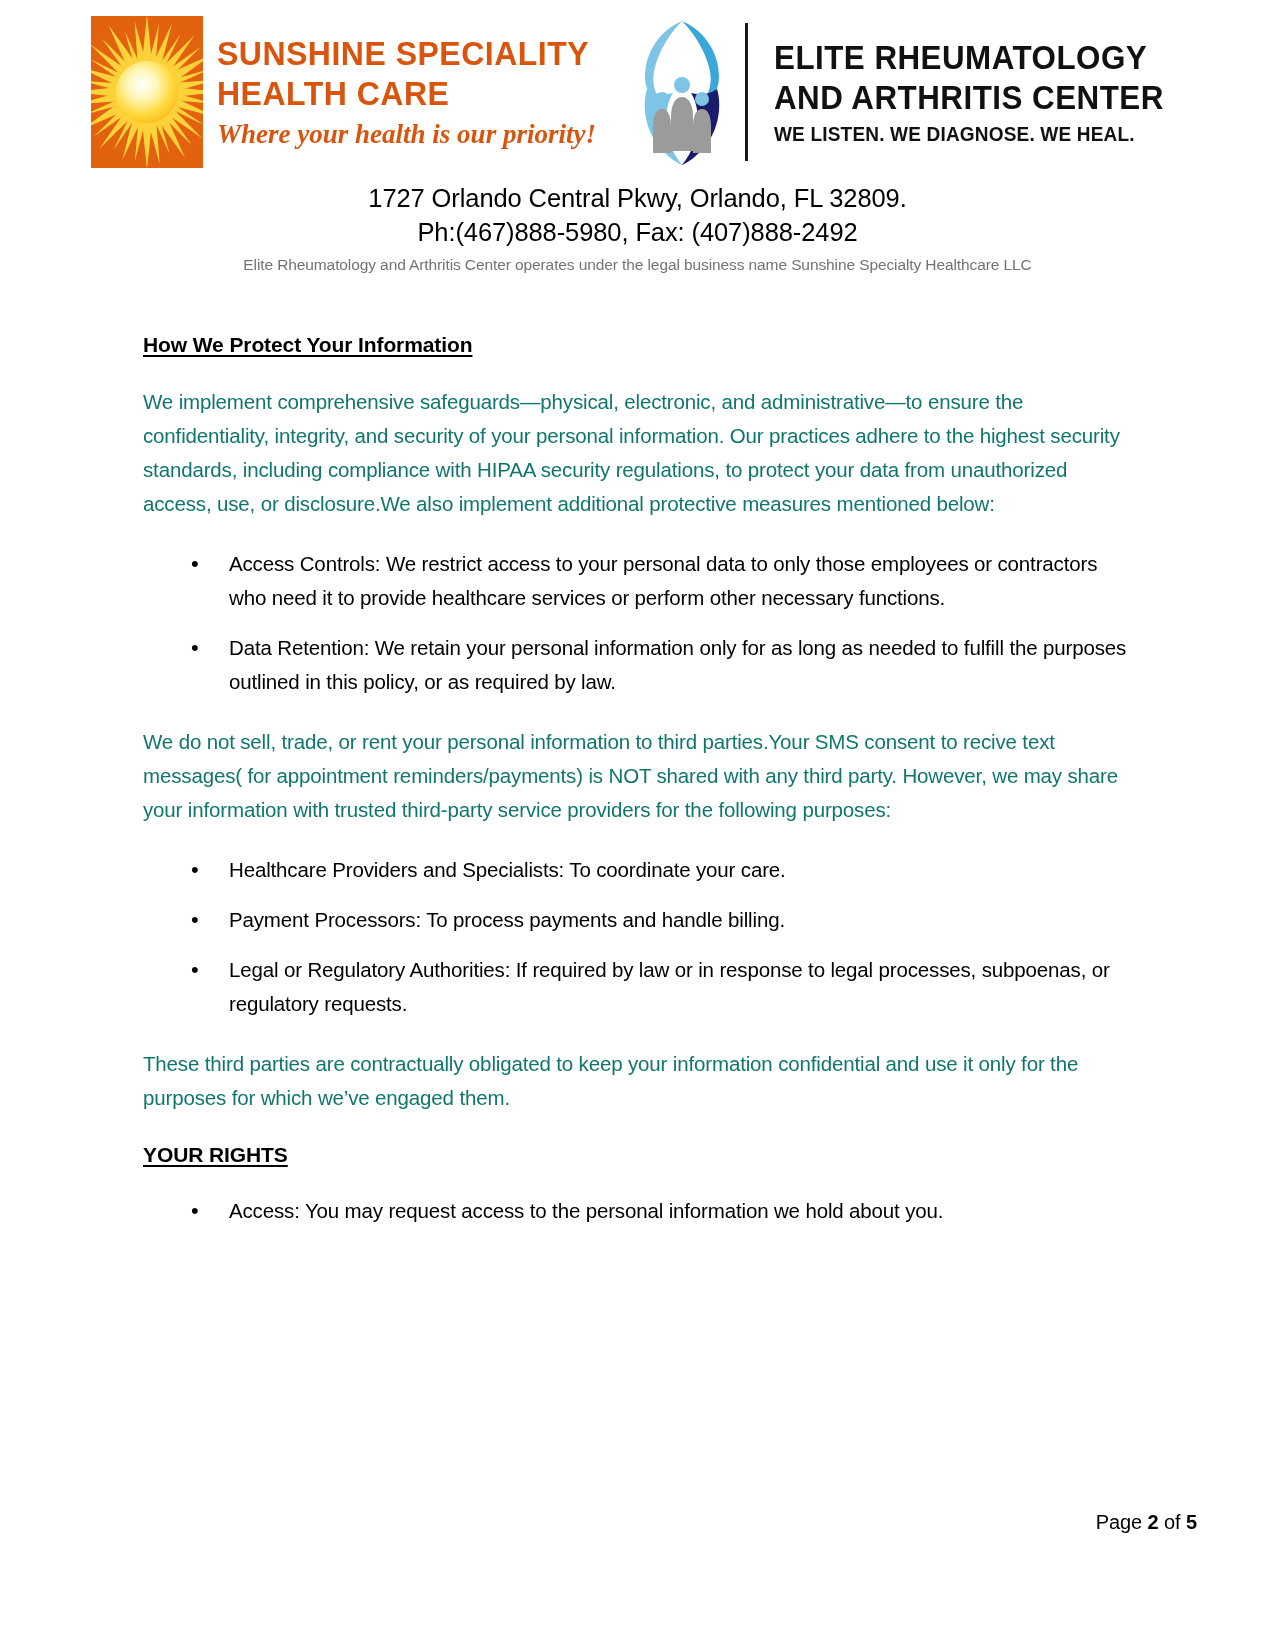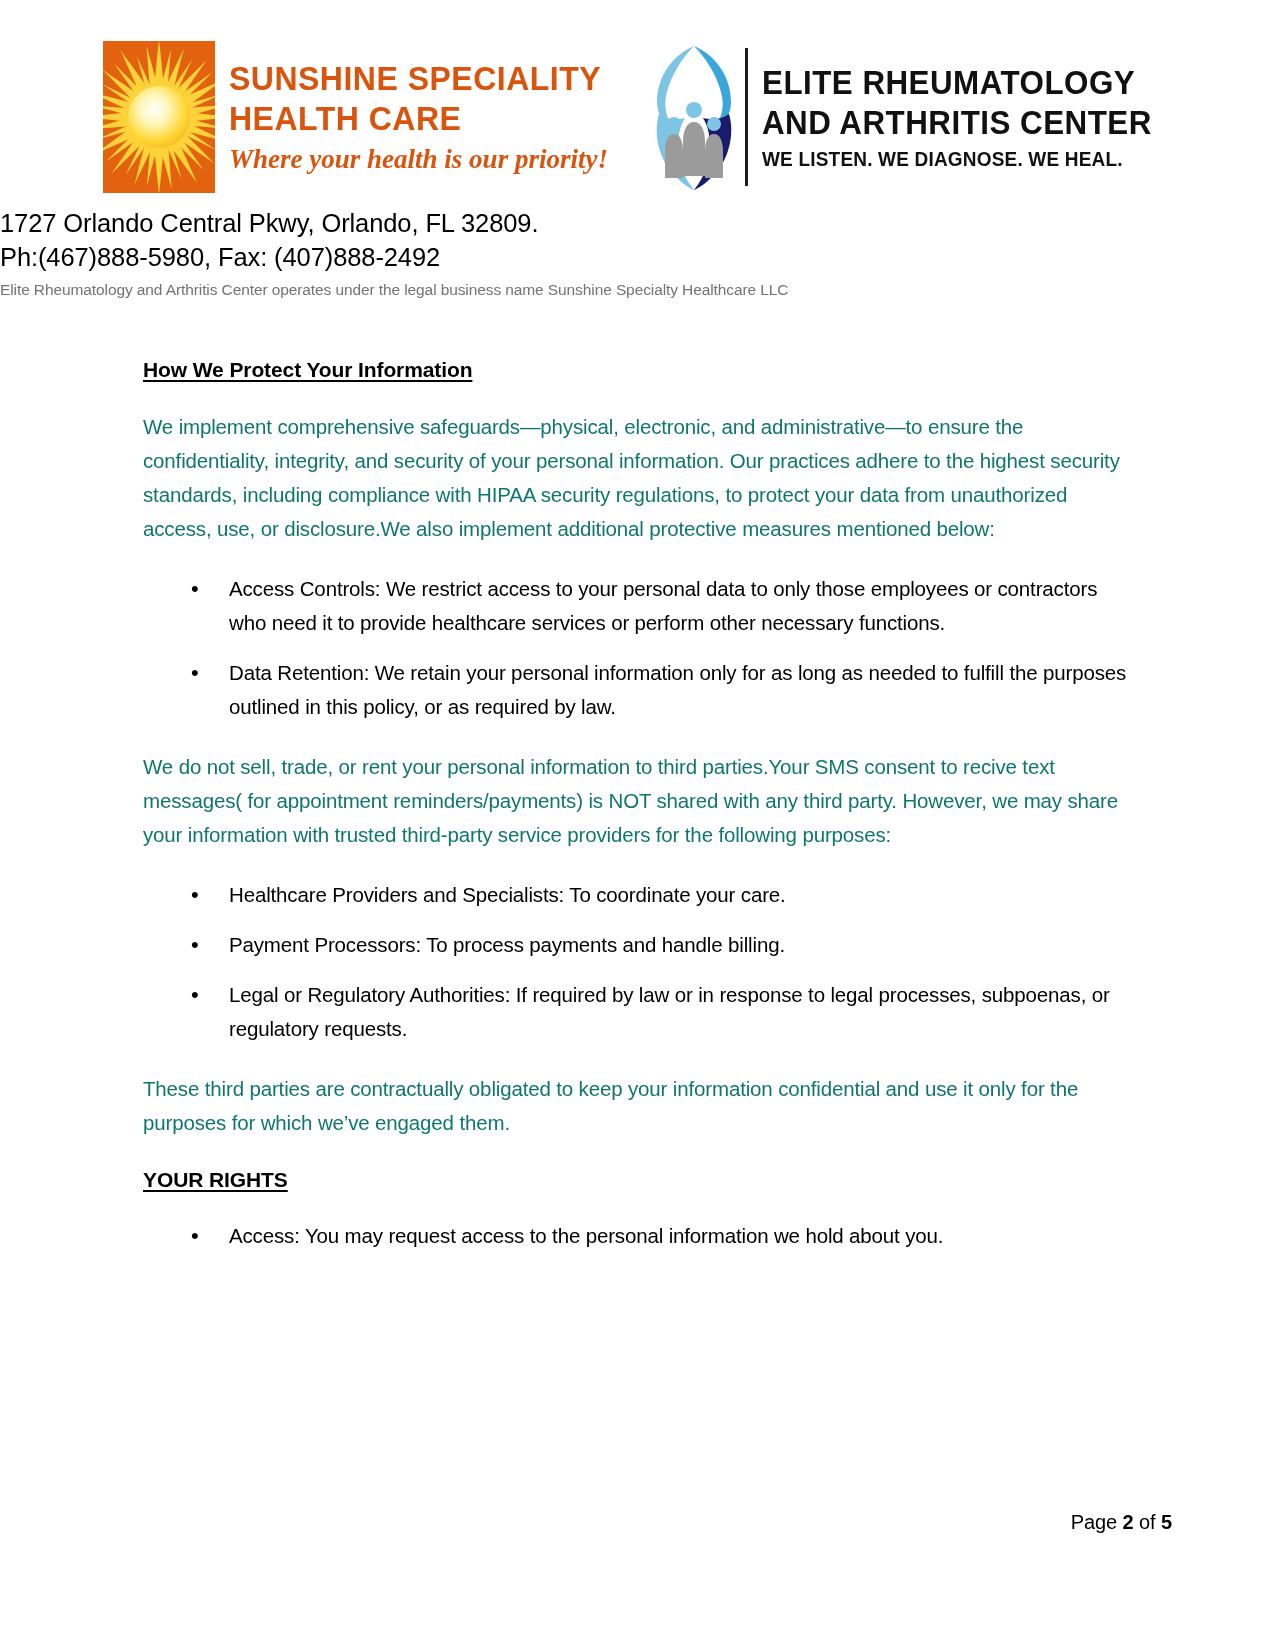--- a/index.html
+++ b/index.html
@@ -16,22 +16,21 @@
     width: 1275px;
     height: 1650px;
     background: #ffffff;
     margin: 0 auto;
     overflow: hidden;
     box-sizing: border-box;
   }
 
   
   .header {
-    padding-top: 0;
-    margin-top: 37px;
+    padding-top: 12px;
   }
   .logos {
     display: flex;
     align-items: center;
     justify-content: center;
     gap: 36px;
     height: 160px;
   }
 
   
@@ -90,21 +89,21 @@
     font-weight: bold;
     font-size: 27px;
     margin-top: 5px;
     white-space: nowrap;
   }
 
   
   .elite-logo {
     display: flex;
     align-items: center;
-    gap: 0px;
+    gap: 12px;
   }
   .elite-mark {
     width: 90px;
     height: 150px;
     flex: none;
   }
   .elite-divider {
     width: 3px;
     height: 138px;
     background: #1a1a1a;
@@ -134,20 +133,21 @@
     color: #111111;
     letter-spacing: 0.2px;
     margin-top: 5px;
     white-space: nowrap;
     transform: scaleX(0.95);
     transform-origin: left center;
   }
 
   
   .addr-block {
+    text-align: center;
     margin-top: 10px;
   }
   .addr-line {
     font-size: 25.5px;
     line-height: 1.32;
     color: #000000;
     letter-spacing: -0.1px;
   }
   .legal-line {
     font-size: 15.5px;
@@ -205,21 +205,21 @@
   ul.blist li b {
     font-weight: normal;
   }
 
   
   .footer {
     position: absolute;
     left: 0;
     right: 0;
     bottom: 116px;
-    padding-right: 103px;
+    padding-right: 78px;
     text-align: right;
     font-size: 20px;
     letter-spacing: -0.1px;
   }
   .footer b { font-weight: bold; }
 </style>
 </head>
 <body>
 
 <div class="page">

